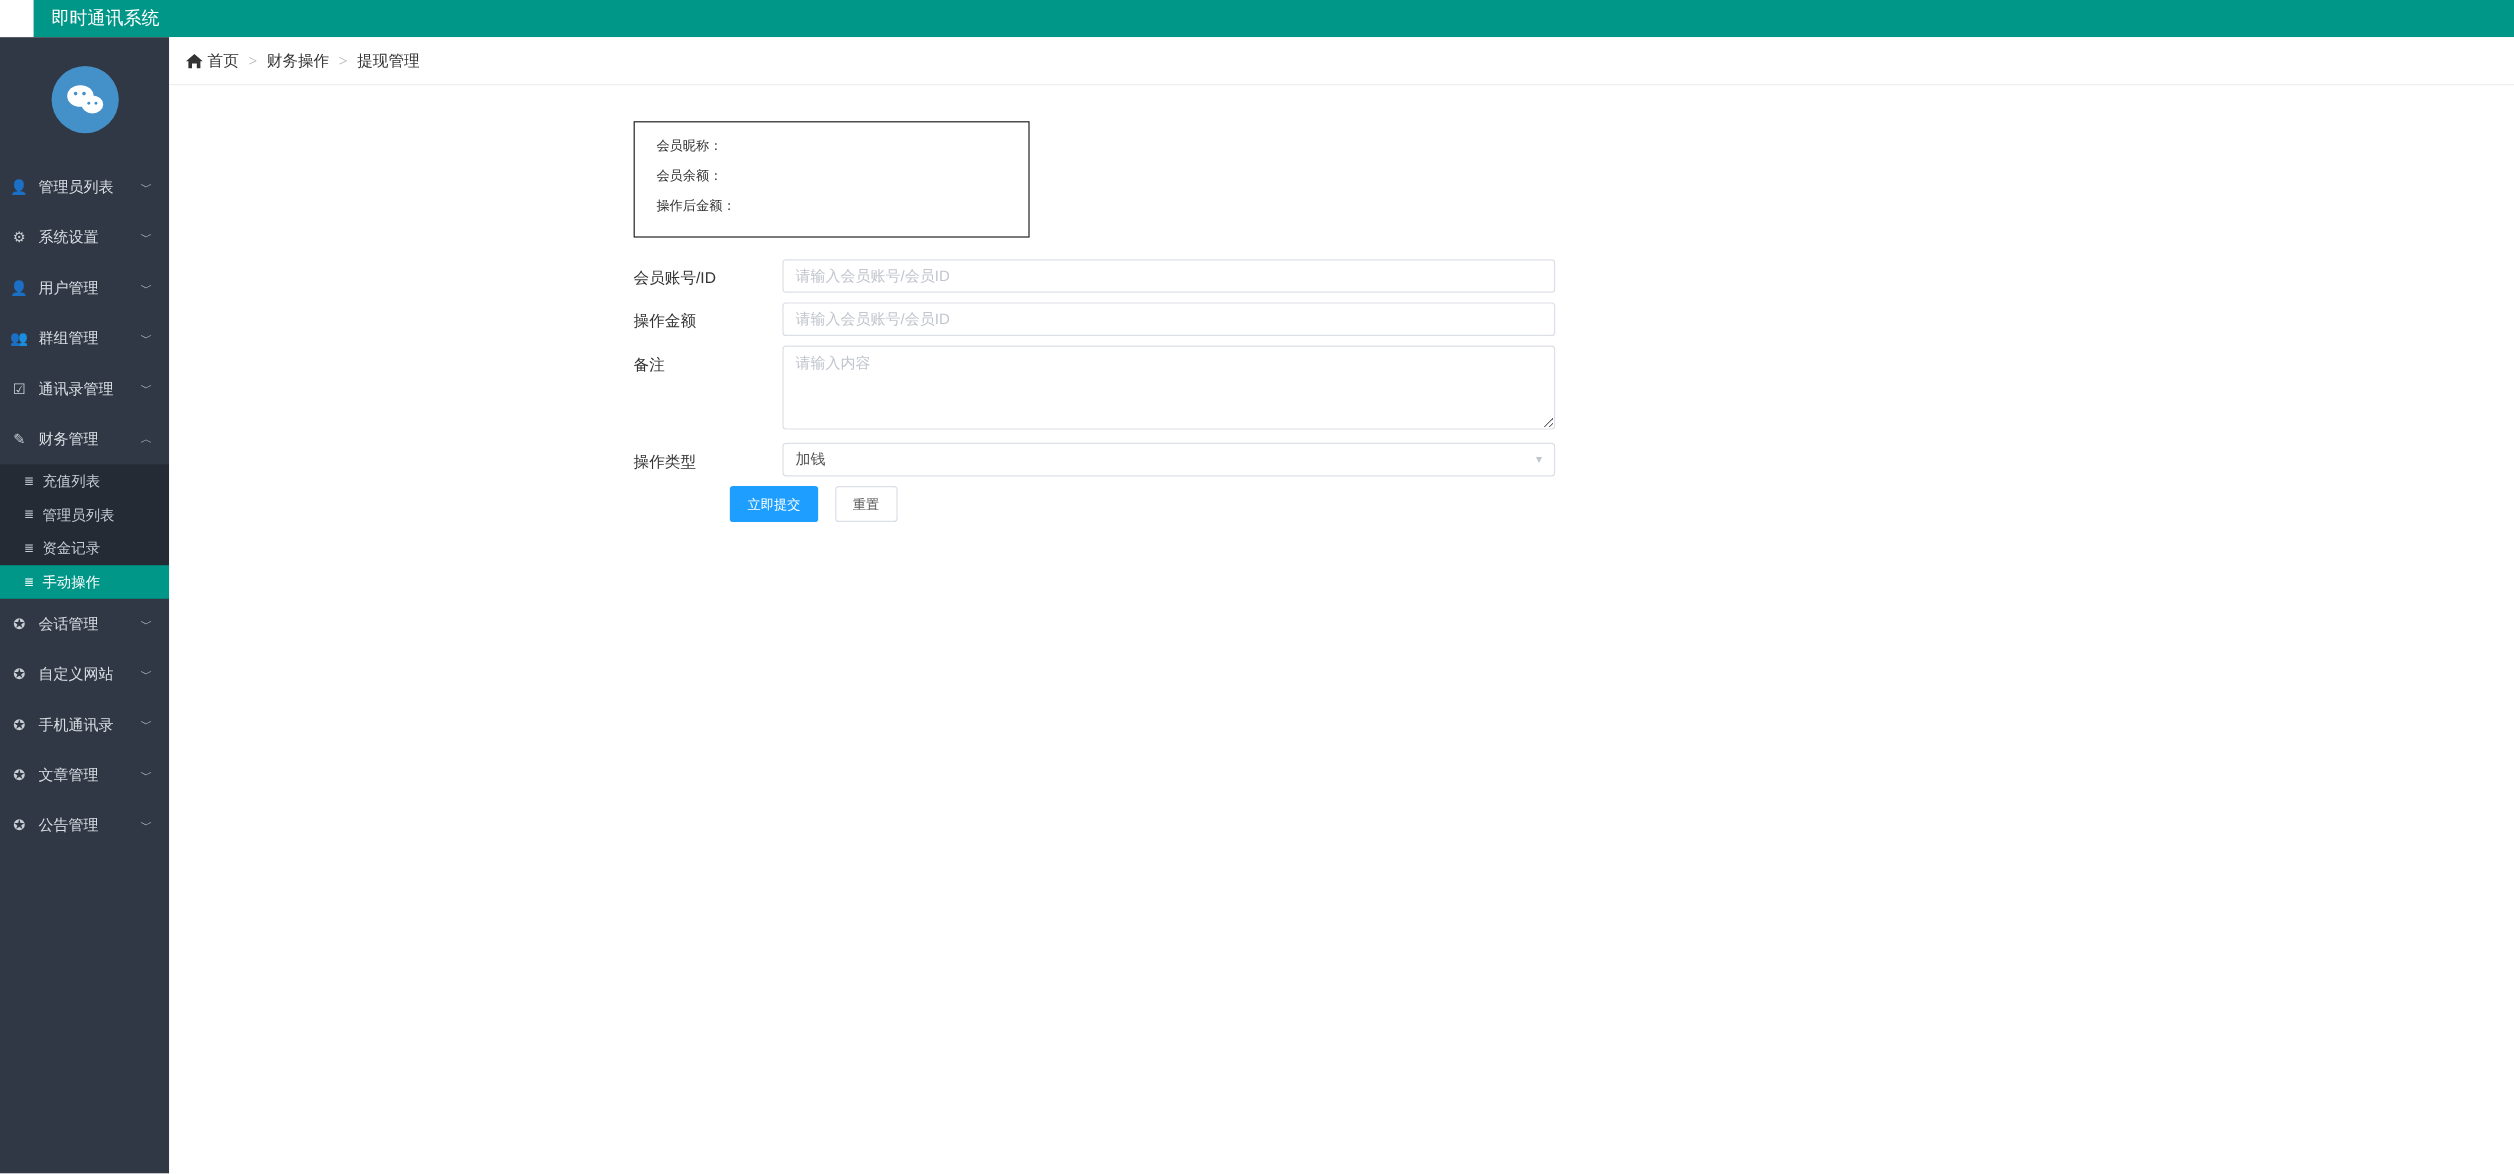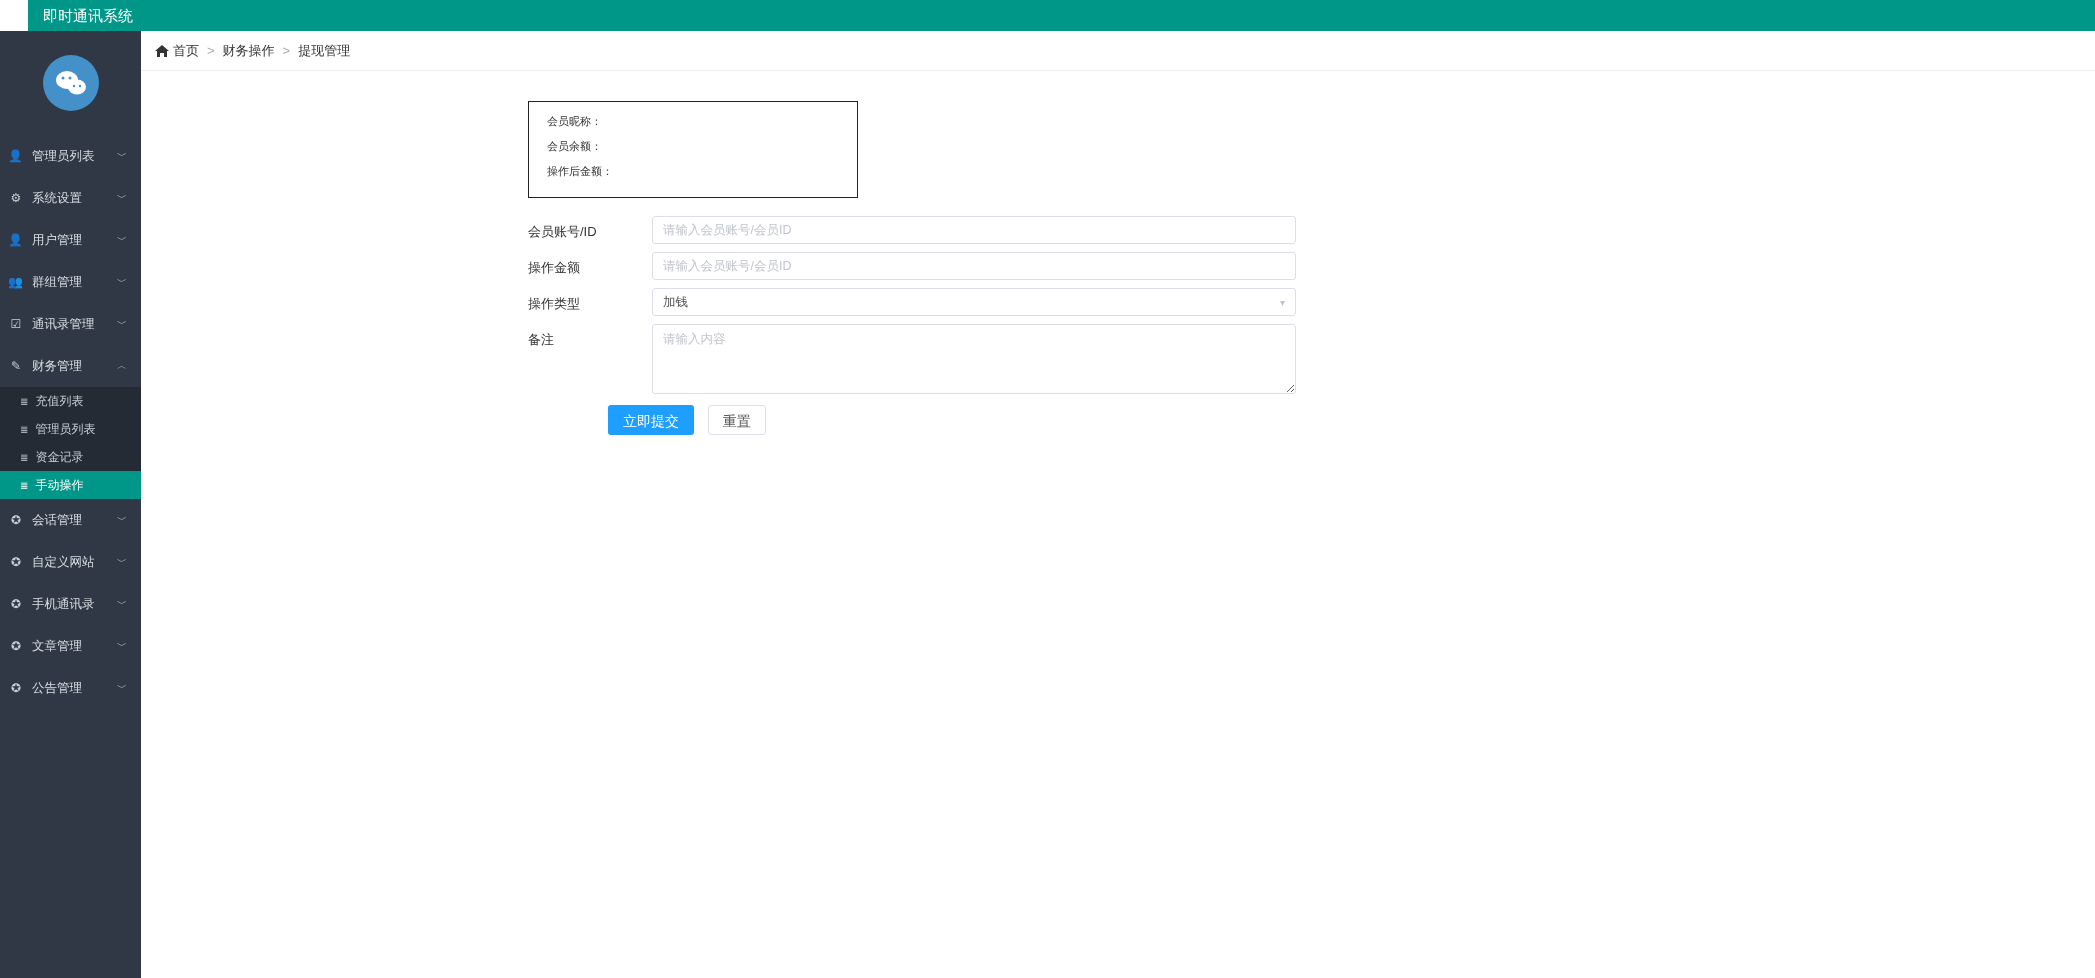--- a/index.html
+++ b/index.html
@@ -11,39 +11,39 @@
 .logo-circle { width: 56px; height: 56px; border-radius: 50%; background: #4490c8; display: inline-flex; align-items: center; justify-content: center; }
 .nav-item { display: flex; align-items: center; padding: 0 14px 0 8px; height: 42px; cursor: pointer; font-size: 12.5px; color: #d9dee3; }
 .nav-item .nav-icon { width: 16px; text-align: center; margin-right: 8px; font-size: 12px; opacity: 0.9; }
 .nav-item .nav-label { flex: 1; }
 .nav-item .chev { font-size: 10px; opacity: 0.8; }
 .submenu { background: #242b34; }
 .sub-item { display: flex; align-items: center; padding-left: 20px; height: 28px; cursor: pointer; font-size: 12px; color: #c6ccd4; }
 .sub-item .bars { display: inline-block; margin-right: 8px; font-size: 10px; letter-spacing: -1px; }
 .sub-item.active { background: #009688; color: #fff; }
 .main { flex: 1; overflow: auto; background: #fff; }
-.breadcrumb { height: 40px; display: flex; align-items: center; padding: 0 14px; font-size: 13px; color: #333; border-bottom: 1px solid #eee; }
+.breadcrumb { height: 40px; display: flex; align-items: center; padding: 0 14px; font-size: 13px; color: #333; border-bottom: 1px solid #eee; font-family: Liberation Serif, serif; }
 .breadcrumb .home-icon { margin-right: 4px; }
 .breadcrumb .sep { margin: 0 8px; color: #aaa; }
 .breadcrumb a { color: #333; text-decoration: none; }
 .content { padding: 30px 0 0 0; }
 .info-box { border: 1px solid #222; width: 330px; margin-left: 387px; padding: 12px 18px 8px 18px; margin-bottom: 18px; }
 .info-row { font-size: 11px; color: #333; margin-bottom: 10px; }
 .form { margin-left: 387px; }
 .form-row { display: flex; align-items: flex-start; margin-bottom: 8px; }
 .form-label { width: 80px; font-size: 13px; color: #333; padding-top: 7px; }
 .form-ctrl { width: 644px; margin-left: 44px; }
 .inp { width: 100%; height: 28px; border: 1px solid #dcdfe6; border-radius: 3px; padding: 0 10px; font-size: 12.5px; color: #555; }
 .inp::placeholder { color: #c0c4cc; }
 .sel { width: 100%; height: 28px; border: 1px solid #dcdfe6; border-radius: 3px; padding: 0 10px; font-size: 12.5px; color: #555; display: flex; align-items: center; justify-content: space-between; cursor: pointer; }
 .sel .arrow { color: #c0c4cc; font-size: 10px; }
 .ta { width: 100%; height: 70px; border: 1px solid #dcdfe6; border-radius: 3px; padding: 6px 10px; font-size: 12.5px; color: #555; resize: both; font-family: inherit; }
 .ta::placeholder { color: #c0c4cc; }
 .btn-row { margin-left: 80px; margin-top: 6px; }
-.btn { display: inline-block; height: 30px; line-height: 30px; padding: 0 14px; border-radius: 3px; font-size: 14px; cursor: pointer; border: 1px solid transparent; margin-right: 10px; }
+.btn { display: inline-block; height: 30px; line-height: 30px; padding: 0 14px; border-radius: 3px; font-size: 11px; cursor: pointer; border: 1px solid transparent; margin-right: 10px; }
 .btn-primary { background: #1e9fff; color: #fff; }
 .btn-default { background: #fff; color: #555; border-color: #dcdfe6; }
 svg { display: block; }
 </style>
 </head>
 <body>
 
 <div class="header-bar">
   <span>即时通讯系统</span>
 </div>
@@ -166,32 +166,32 @@
             <input class="inp" type="text" placeholder="请输入会员账号/会员ID" style="">
           </div>
         </div>
         <div class="form-row">
           <div class="form-label">操作金额</div>
           <div class="form-ctrl">
             <input class="inp" type="text" placeholder="请输入会员账号/会员ID" style="">
           </div>
         </div>
         <div class="form-row">
+          <div class="form-label">备注</div>
+          <div class="form-ctrl">
+            <textarea class="ta" placeholder="请输入内容" style=""></textarea>
+          </div>
+        </div>
+        <div class="form-row">
           <div class="form-label">操作类型</div>
           <div class="form-ctrl">
             <div class="sel">
               <span>加钱</span>
               <span class="arrow">▾</span>
             </div>
-          </div>
-        </div>
-        <div class="form-row">
-          <div class="form-label">备注</div>
-          <div class="form-ctrl">
-            <textarea class="ta" placeholder="请输入内容" style=""></textarea>
           </div>
         </div>
         <div class="btn-row">
           <span class="btn btn-primary">立即提交</span>
           <span class="btn btn-default">重置</span>
         </div>
       </div>
     </div>
   </div>
 </div>

